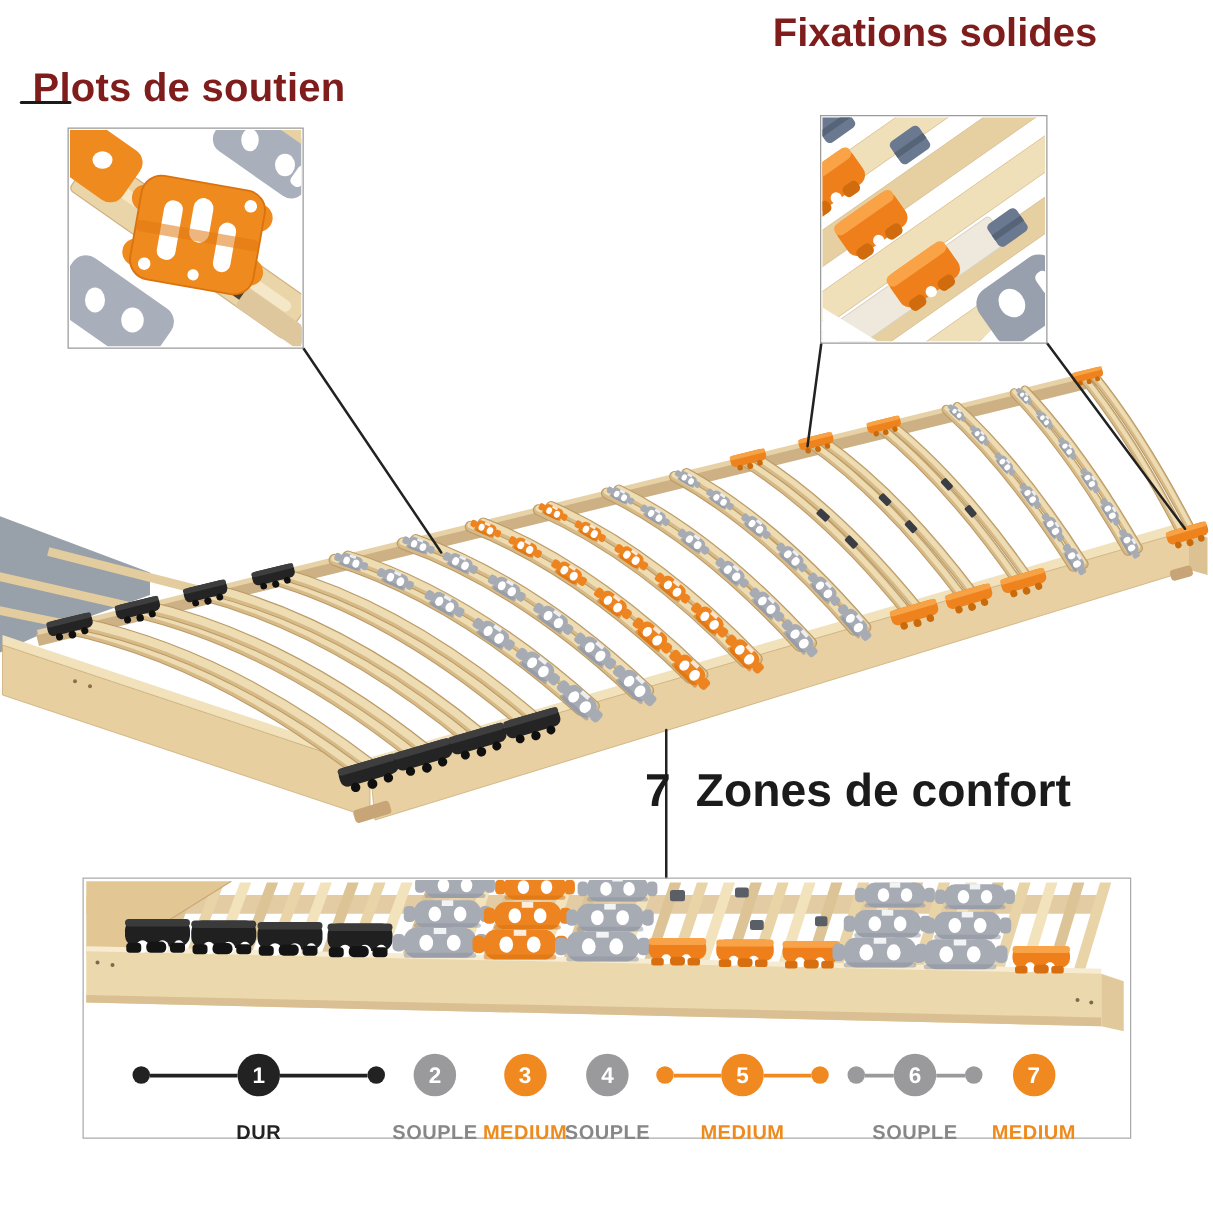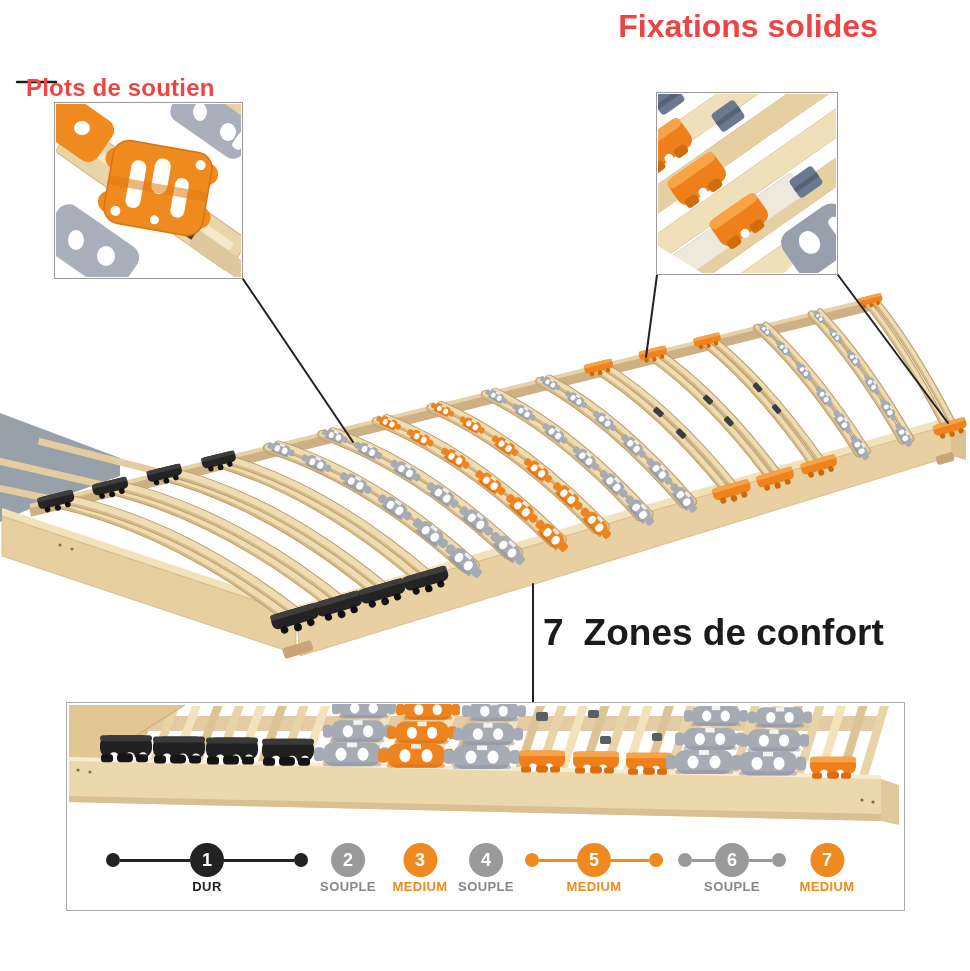--- a/index.html
+++ b/index.html
@@ -1,37 +1,37 @@
 <!DOCTYPE html>
 <html><head>
 <meta charset="utf-8">
 <style>
   html,body{margin:0;padding:0;background:#ffffff;}
   .stage{position:relative;width:970px;height:971px;background:#ffffff;overflow:hidden;
          font-family:"Liberation Sans",sans-serif;color:#1c1c1c;}
   #art{position:absolute;left:0;top:0;width:970px;height:971px;}
-  .title{position:absolute;font-weight:700;color:#ef4444;}
-  .title-plots{left:26px;top:74px;font-size:24px;letter-spacing:.2px;}
+  .title{position:absolute;font-weight:700;color:#7f1d1d;}
+  .title-plots{left:26px;top:52px;font-size:32px;letter-spacing:.2px;}
   .title-fix{left:585px;top:4px;width:326px;text-align:center;font-size:32px;line-height:44px;}
-  .zones-title{position:absolute;left:543px;top:612px;font-size:37px;font-weight:700;color:#1b1b1b;}
+  .zones-title{position:absolute;left:516px;top:612px;font-size:37px;font-weight:700;color:#1b1b1b;}
   .zones-title .zn{margin-right:20px;}
   .inset-box{position:absolute;border:1.6px solid #9b9b9b;background:transparent;box-sizing:border-box;}
   .box1{left:54px;top:102px;width:189px;height:177px;}
   .box2{left:656px;top:92px;width:182px;height:183px;}
   .panel{position:absolute;left:66px;top:702px;width:839px;height:209px;
          border:1.6px solid #ababab;box-sizing:border-box;background:transparent;}
   .legend{position:absolute;left:0;top:0;width:970px;height:0;}
   .lz{position:absolute;top:842px;transform:translateX(-50%);display:flex;flex-direction:column;align-items:center;}
   .lz-row{display:flex;align-items:center;height:36px;}
   .dot{width:14px;height:14px;border-radius:50%;background:var(--c,#999);}
   .seg{height:3px;width:var(--seg,60px);background:var(--c,#999);}
   .num{width:34px;height:34px;border-radius:50%;background:var(--c,#999);
        display:flex;align-items:center;justify-content:center;flex:none;}
   .numtxt{color:#ffffff;font-size:18px;font-weight:700;}
-  .lz-label{margin-top:1px;font-size:13px;font-weight:700;letter-spacing:.4px;color:var(--lc,#888);}
+  .lz-label{margin-top:20px;font-size:16px;font-weight:700;letter-spacing:.4px;color:var(--lc,#888);}
   .lz:not(.connected) .dot,.lz:not(.connected) .seg{display:none;}
 </style>
 </head>
 <body>
 
 <div class="stage">
 
   <svg id="art" viewBox="0 0 970 971">
       <defs>
         <clipPath id="c1">

